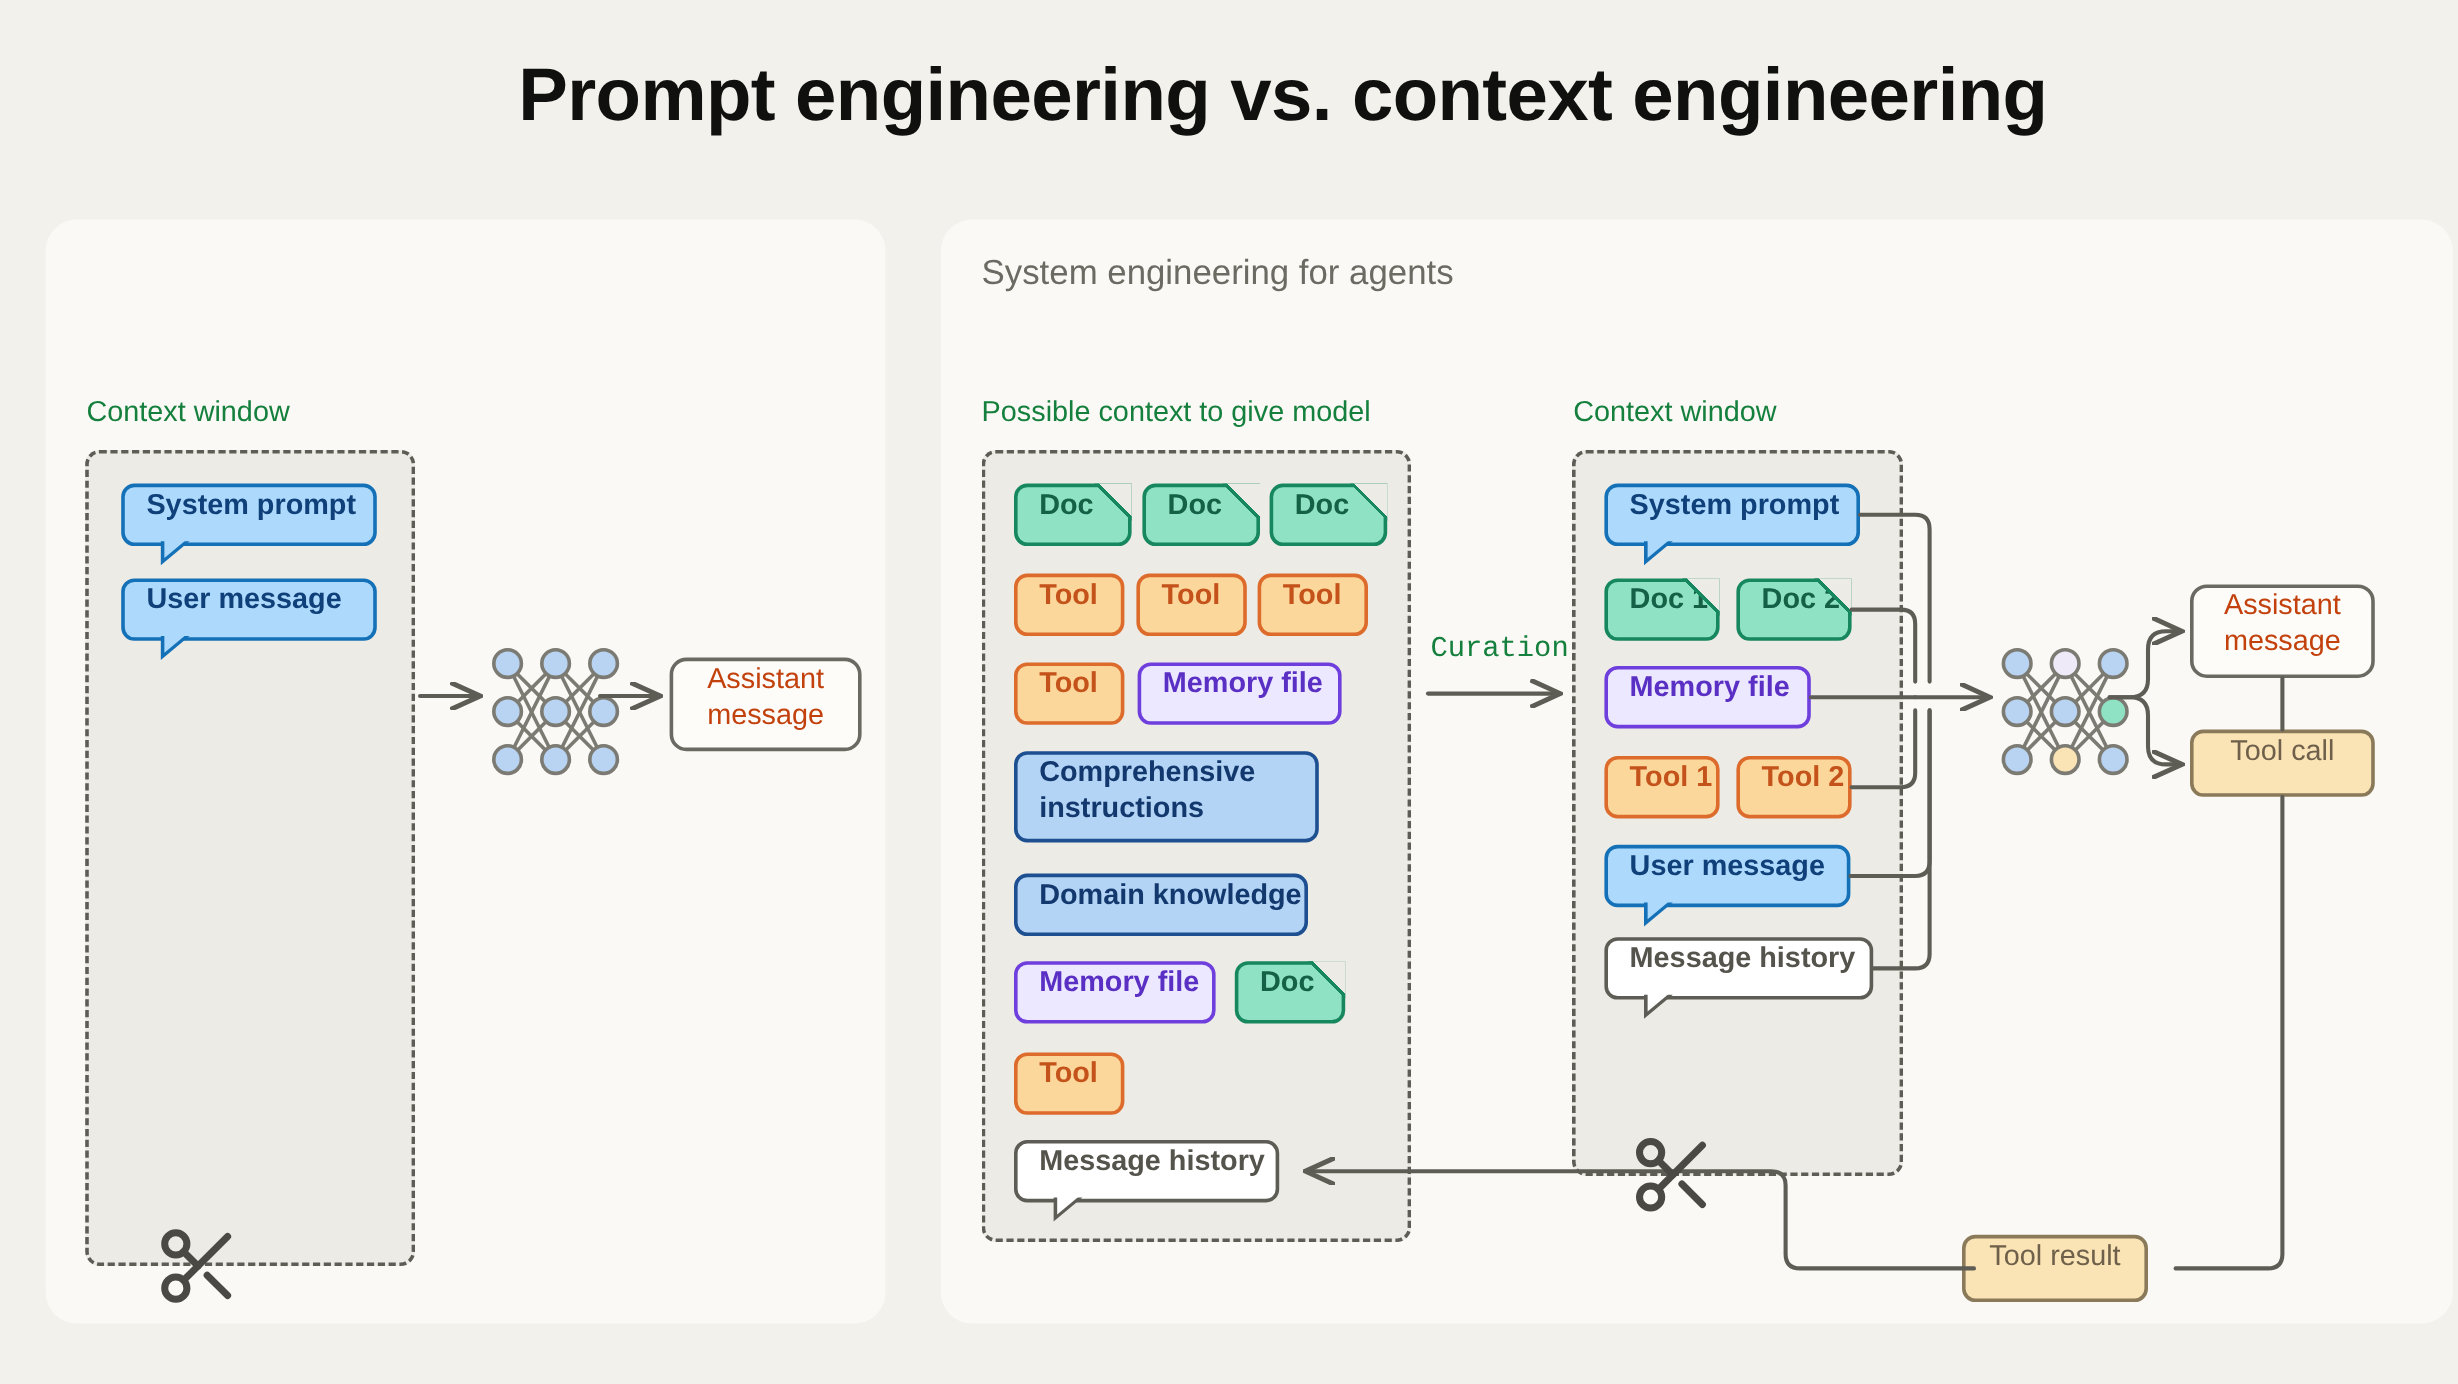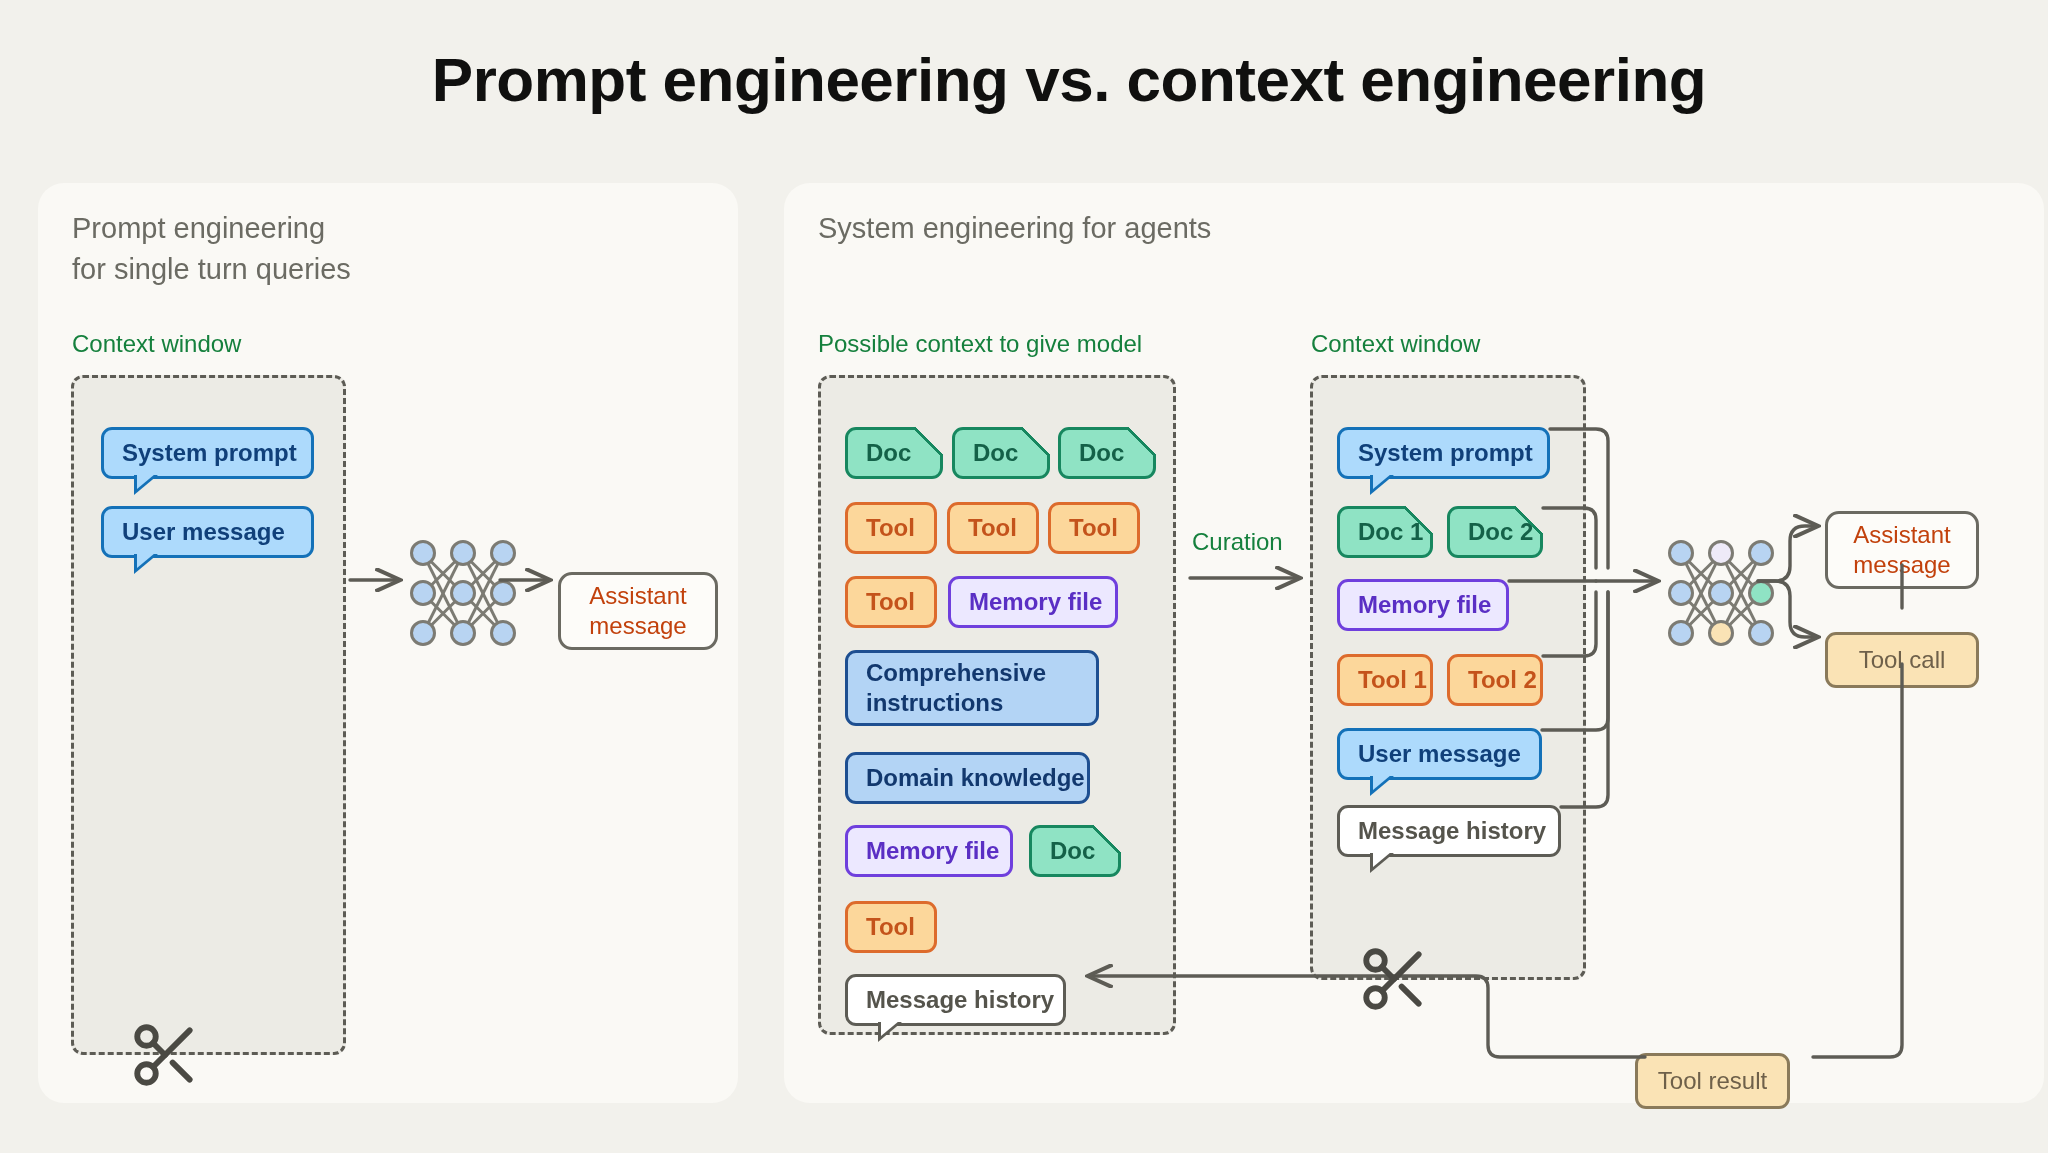--- a/index.html
+++ b/index.html
@@ -50,26 +50,25 @@
     border-radius:12px;
     box-sizing:border-box;
   }
 
   
   .node{
     position:absolute;
     box-sizing:border-box;
     border-radius:11px;
     border:3px solid #888;
-    display:flex;align-items:center;
+    display:flex;
     font-size:24px;font-weight:bold;
     padding-left:18px;
     white-space:pre-line;
     line-height:30px;
-    margin-top:24px;
   }
   .node.center{justify-content:center;padding-left:0;text-align:center;}
 
   
   .bubble::after{
     content:"";position:absolute;
     left:30px;bottom:-19px;width:0;height:0;
     border-left:0 solid transparent;
     border-right:24px solid transparent;
     border-top:20px solid var(--bdr);
@@ -118,22 +117,20 @@
 </style>
 </head>
 <body>
 
 <div class="stage">
 
   <div class="title">Prompt engineering vs. context engineering</div>
 
   <div class="card" id="card-left"></div>
 
-  <div class="card-title" style="left:72px;top:208px;width:560px;">Prompt engineering
-for single turn queries</div>
 
   <div class="col-label" style="left:72px;top:330px;">Context window</div>
 
   <div class="ctxwin" id="ctx-left" style="left:71px;top:375px;width:275px;height:680px;"></div>
 
   <div class="node blue bubble" style="left:101px;top:403px;width:213px;height:52px;">
     <span>System prompt</span>
   </div>
 
   <div class="node blue bubble" style="left:101px;top:482px;width:213px;height:52px;">
@@ -229,21 +226,21 @@
   </div>
 
   <div class="node orange" style="left:845px;top:877px;width:92px;height:52px;">
     <span>Tool</span>
   </div>
 
   <div class="node white bubble" style="left:845px;top:950px;width:221px;height:52px;">
     <span>Message history</span>
   </div>
 
-  <div class="col-label" style="left:1192px;top:528px;">Curation</div>
+  <div class="col-label" style="left:1192px;top:528px;font-family:Liberation Mono, monospace;">Curation</div>
 
   <div class="node blue bubble" style="left:1337px;top:403px;width:213px;height:52px;">
     <span>System prompt</span>
   </div>
 
   <div class="node green doc" style="left:1337px;top:482px;width:96px;height:52px;">
     <span>Doc 1</span>
     <span class="notch"></span>
   </div>
   <div class="node green doc" style="left:1447px;top:482px;width:96px;height:52px;">

